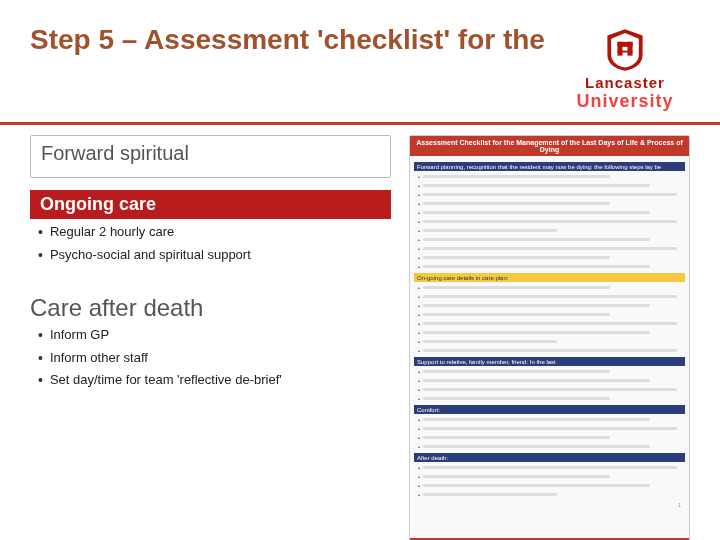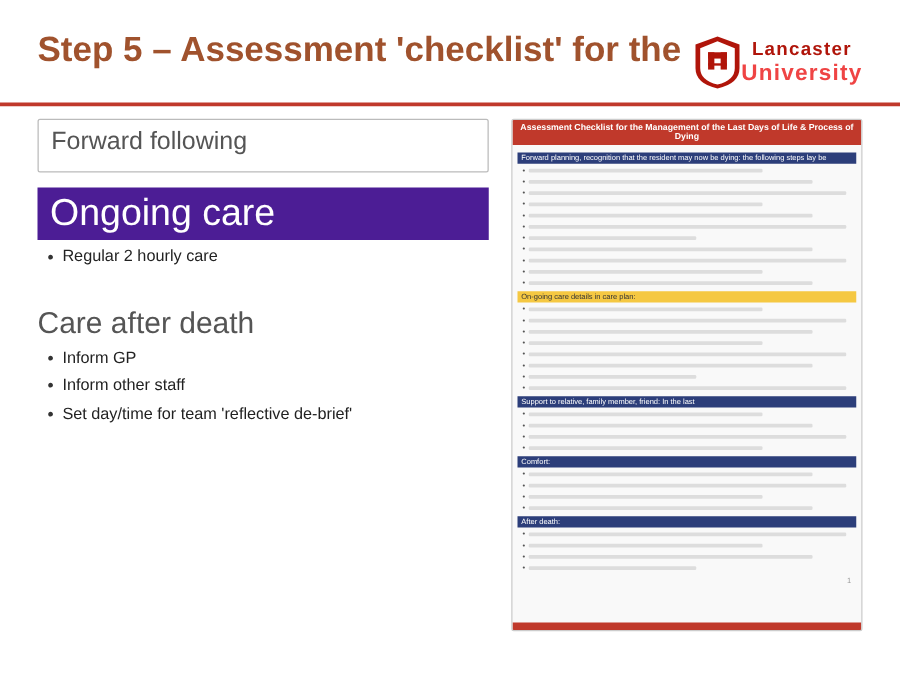--- a/index.html
+++ b/index.html
@@ -34,21 +34,21 @@
 
     .main-title {
       font-size: 28px;
       font-weight: bold;
       color: #a0522d;
       line-height: 1.25;
     }
 
     .logo-block {
       display: flex;
-      flex-direction: row;
+      flex-direction: column;
       align-items: center;
       min-width: 130px;
       padding-top: 4px;
     }
 
     .logo-text-top {
       font-size: 15px;
       color: #b0150a;
       font-weight: bold;
       letter-spacing: 1px;
@@ -127,25 +127,25 @@
       content: "•";
       color: #333;
       margin-right: 7px;
       font-size: 14px;
       flex-shrink: 0;
       margin-top: 0px;
     }
 
     
     .ongoing-header {
-      background: #4c1d95;
+      background: #b91c1c;
       color: #fff;
       padding: 4px 10px;
-      font-size: 30px;
-      font-weight: normal;
+      font-size: 18px;
+      font-weight: bold;
       margin-bottom: 4px;
       margin-top: 8px;
       display: inline-block;
       width: 100%;
     }
 
     
     .forward-box {
       border: 1.5px solid #bbb;
       border-radius: 2px;
@@ -263,28 +263,31 @@
     </div>
   </div>
 
   <div class="divider"></div>
 
   <div class="content">
 
     <div class="left-panel">
 
       <div class="forward-box section">
-        <div class="forward-title">Forward following</div>
+        <div class="forward-title">Forward spiritual</div>
       </div>
 
       <div class="section">
         <div class="ongoing-header">Ongoing care</div>
         <ul class="bullet-list">
           <li>
               <span>Regular 2 hourly care</span>
+            </li>
+          <li>
+              <span>Psycho-social and spiritual support</span>
             </li>
         </ul>
       </div>
 
       <div class="section">
         <div class="section-title care-after">Care after death</div>
         <ul class="bullet-list">
           <li>
               <span>Inform GP</span>
             </li>

